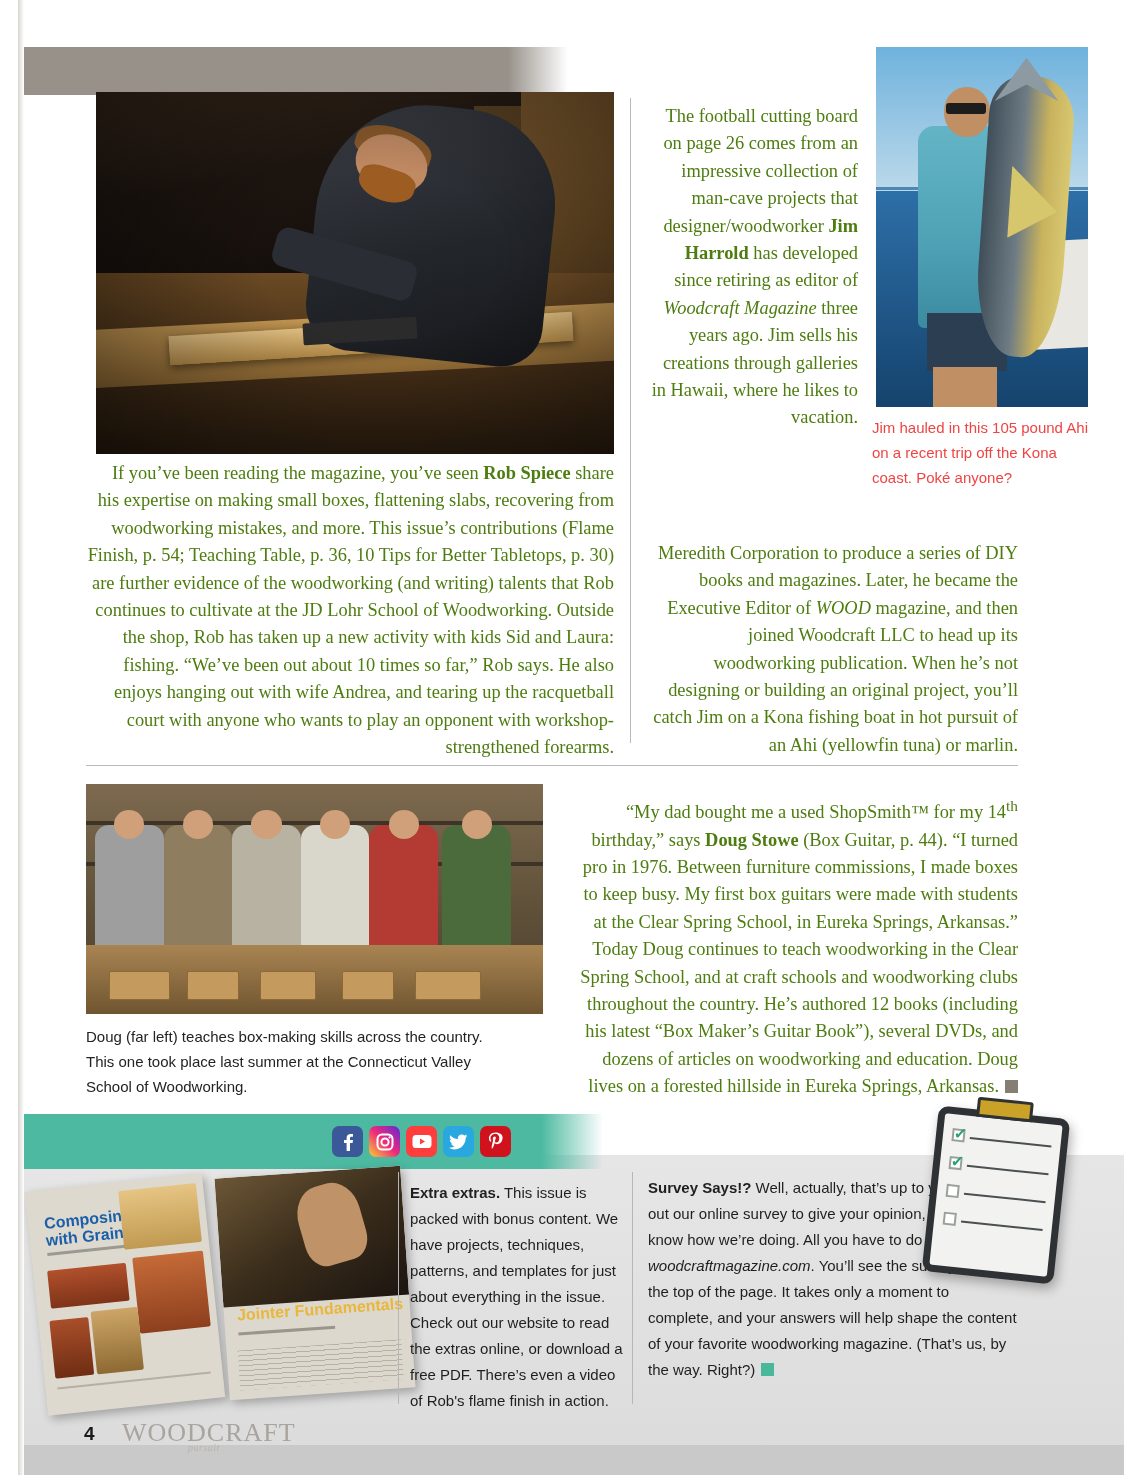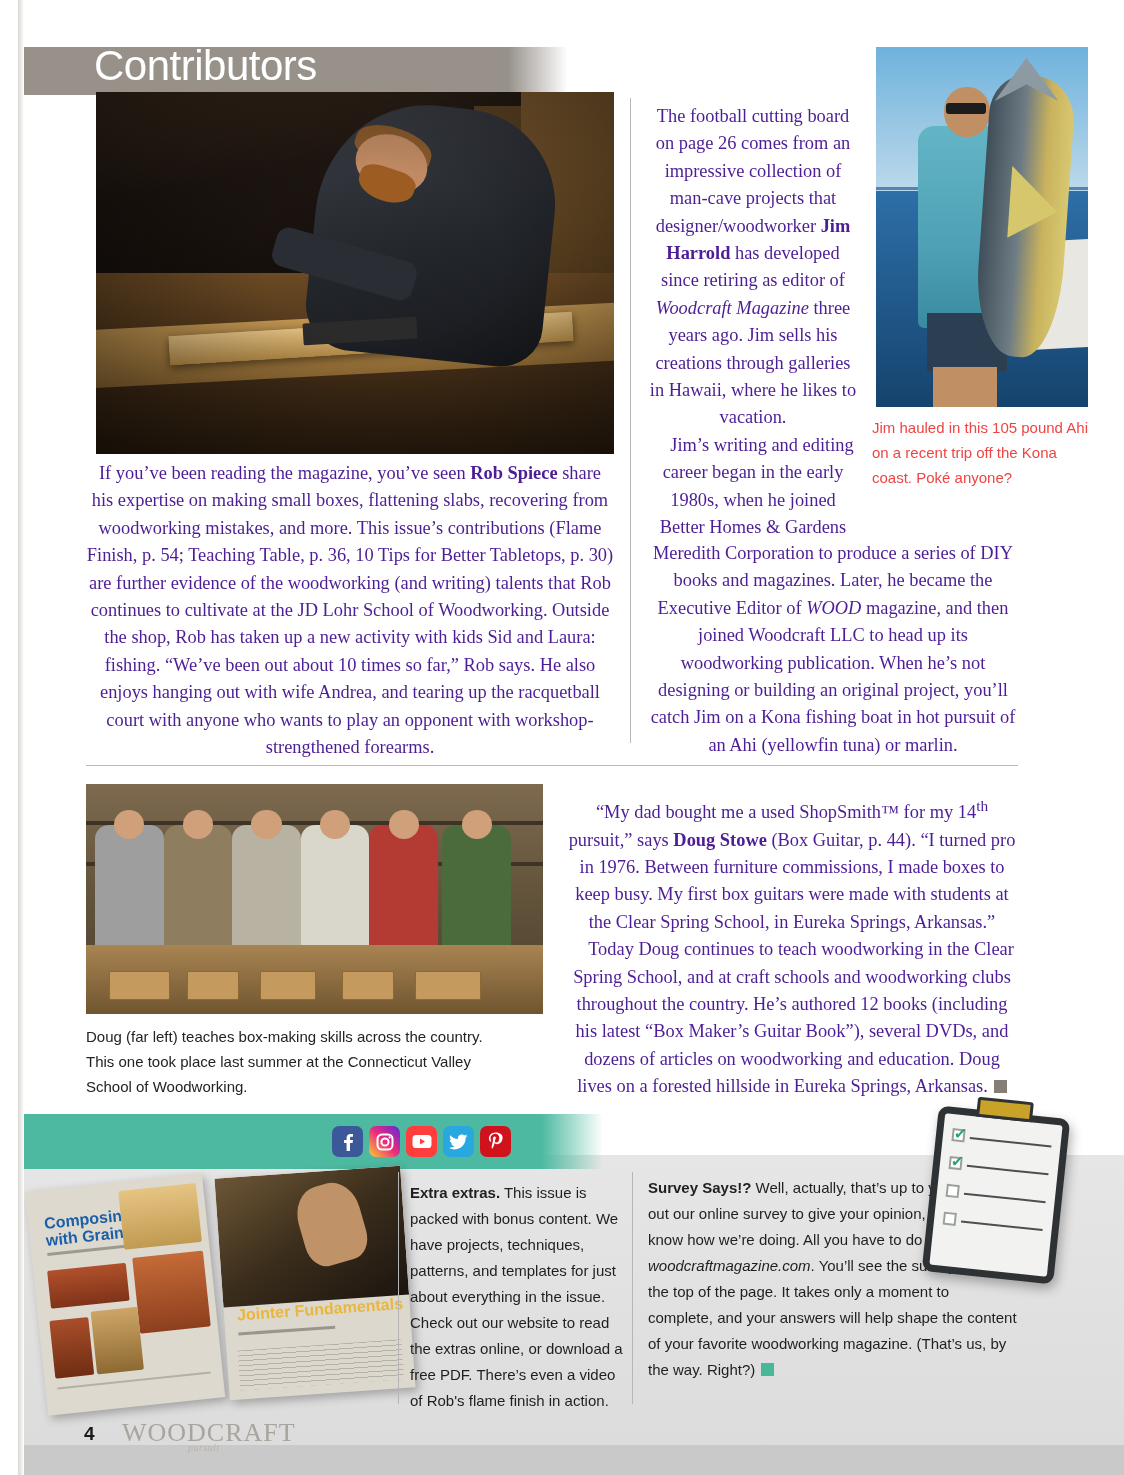--- a/index.html
+++ b/index.html
@@ -95,21 +95,21 @@
   .fish-photo .fin{position:absolute;left:62%;top:34%;width:24%;height:20%;
     background:#d6c76d;clip-path:polygon(0 0,100% 55%,10% 100%);transform:rotate(8deg);}
 
   .fish-caption{
     position:absolute;left:872px;top:415px;width:222px;
     font-family:"Liberation Sans",sans-serif;font-size:15px;line-height:25px;color:#ef4444;
   }
 
   
   .serif-body{font-family:"Liberation Serif",serif;font-size:18.4px;line-height:27.4px;
-    color:#4c1d95;text-align:center;}
+    color:#4d7c0f;text-align:right;}
   .serif-body b{font-weight:700;}
   .serif-body i{font-style:italic;}
   .serif-body p{margin:0;}
   .serif-body p+p{text-indent:18px;}
 
   .rob-text{position:absolute;left:86px;top:460px;width:528px;}
   .jim-narrow{position:absolute;left:648px;top:103px;width:210px;}
   .jim-wide{position:absolute;left:648px;top:540px;width:370px;}
 
   .rule-v{position:absolute;left:630px;top:98px;width:1px;height:645px;background:#b9b9b9;}
@@ -229,21 +229,20 @@
     font-style:italic;font-size:10px;color:#b9b4ad;letter-spacing:.5px;}
   .footer-band{position:absolute;left:18px;top:1445px;width:1106px;height:30px;background:#c9c9c9;}
 </style>
 </head>
 <body>
 
 <div class="page">
 
   <div class="hdr-bar"></div>
   <div class="hdr-bar-fade"></div>
-  <div class="hdr-title">Contributors</div>
 
   <div class="rob-photo">
     <div class="shopwall"></div>
     <div class="woodpanel"></div>
     <div class="woodpanel2"></div>
     <div class="bench"></div>
     <div class="benchtop"></div>
     <div class="board"></div>
     <div class="person"></div>
     <div class="hair"></div>
@@ -271,21 +270,20 @@
   <div class="fish-caption">Jim hauled in this 105 pound Ahi on a recent trip off the Kona coast. Poké anyone?</div>
 
   <div class="rule-v"></div>
 
   <div class="rob-text serif-body">
     <p><span>If you’ve been reading the magazine, you’ve seen </span><b>Rob Spiece</b><span> share his expertise on making small boxes, flattening slabs, recovering from woodworking mistakes, and more. This issue’s contributions (Flame Finish, p. 54; Teaching Table, p. 36, 10 Tips for Better Tabletops, p. 30) are further evidence of the woodworking (and writing) talents that Rob continues to cultivate at the JD Lohr School of Woodworking. Outside the shop, Rob has taken up a new activity with kids Sid and Laura: fishing. “We’ve been out about 10 times so far,” Rob says. He also enjoys hanging out with wife Andrea, and tearing up the racquetball court with anyone who wants to play an opponent with workshop-strengthened forearms.</span></p>
   </div>
 
   <div class="jim-narrow serif-body">
     <p><span>The football cutting board on page 26 comes from an impressive collection of man-cave projects that designer/woodworker </span><b>Jim Harrold</b><span> has developed since retiring as editor of </span><i>Woodcraft Magazine</i><span> three years ago. Jim sells his creations through galleries in Hawaii, where he likes to vacation.</span></p>
-    <p>Jim’s writing and editing career began in the early 1980s, when he joined Better Homes &amp; Gardens</p>
   </div>
 
   <div class="jim-wide serif-body">
     <p><span>Meredith Corporation to produce a series of DIY books and magazines. Later, he became the Executive Editor of </span><i>WOOD</i><span> magazine, and then joined Woodcraft LLC to head up its woodworking publication. When he’s not designing or building an original project, you’ll catch Jim on a Kona fishing boat in hot pursuit of an Ahi (yellowfin tuna) or marlin.</span></p>
   </div>
 
   <div class="rule-h"></div>
 
   <div class="doug-photo">
     <div class="backwall"></div>
@@ -312,21 +310,21 @@
     <div class="table"></div>
     <div class="bx b1"></div>
     <div class="bx b2"></div>
     <div class="bx b3"></div>
     <div class="bx b4"></div>
     <div class="bx b5"></div>
   </div>
   <div class="doug-caption">Doug (far left) teaches box-making skills across the country. This one took place last summer at the Connecticut Valley School of Woodworking.</div>
 
   <div class="doug-text serif-body">
-    <p><span>“My dad bought me a used ShopSmith™ for my 14</span><sup>th</sup><span> pursuit,” says </span><b>Doug Stowe</b><span> (Box Guitar, p. 44). “I turned pro in 1976. Between furniture commissions, I made boxes to keep busy. My first box guitars were made with students at the Clear Spring School, in Eureka Springs, Arkansas.”</span></p>
+    <p><span>“My dad bought me a used ShopSmith™ for my 14</span><sup>th</sup><span> birthday,” says </span><b>Doug Stowe</b><span> (Box Guitar, p. 44). “I turned pro in 1976. Between furniture commissions, I made boxes to keep busy. My first box guitars were made with students at the Clear Spring School, in Eureka Springs, Arkansas.”</span></p>
     <p><span>Today Doug continues to teach woodworking in the Clear Spring School, and at craft schools and woodworking clubs throughout the country. He’s authored 12 books (including his latest “Box Maker’s Guitar Book”), several DVDs, and dozens of articles on woodworking and education. Doug lives on a forested hillside in Eureka Springs, Arkansas.</span><span class="endmark"></span></p>
   </div>
 
   <div class="web-bg"></div>
   <div class="web-bar"></div>
   <div class="web-bar-fade"></div>
 
   <div class="social">
     <div class="ic ic-fb">
       <svg width="14" height="18" viewBox="0 0 14 18">

